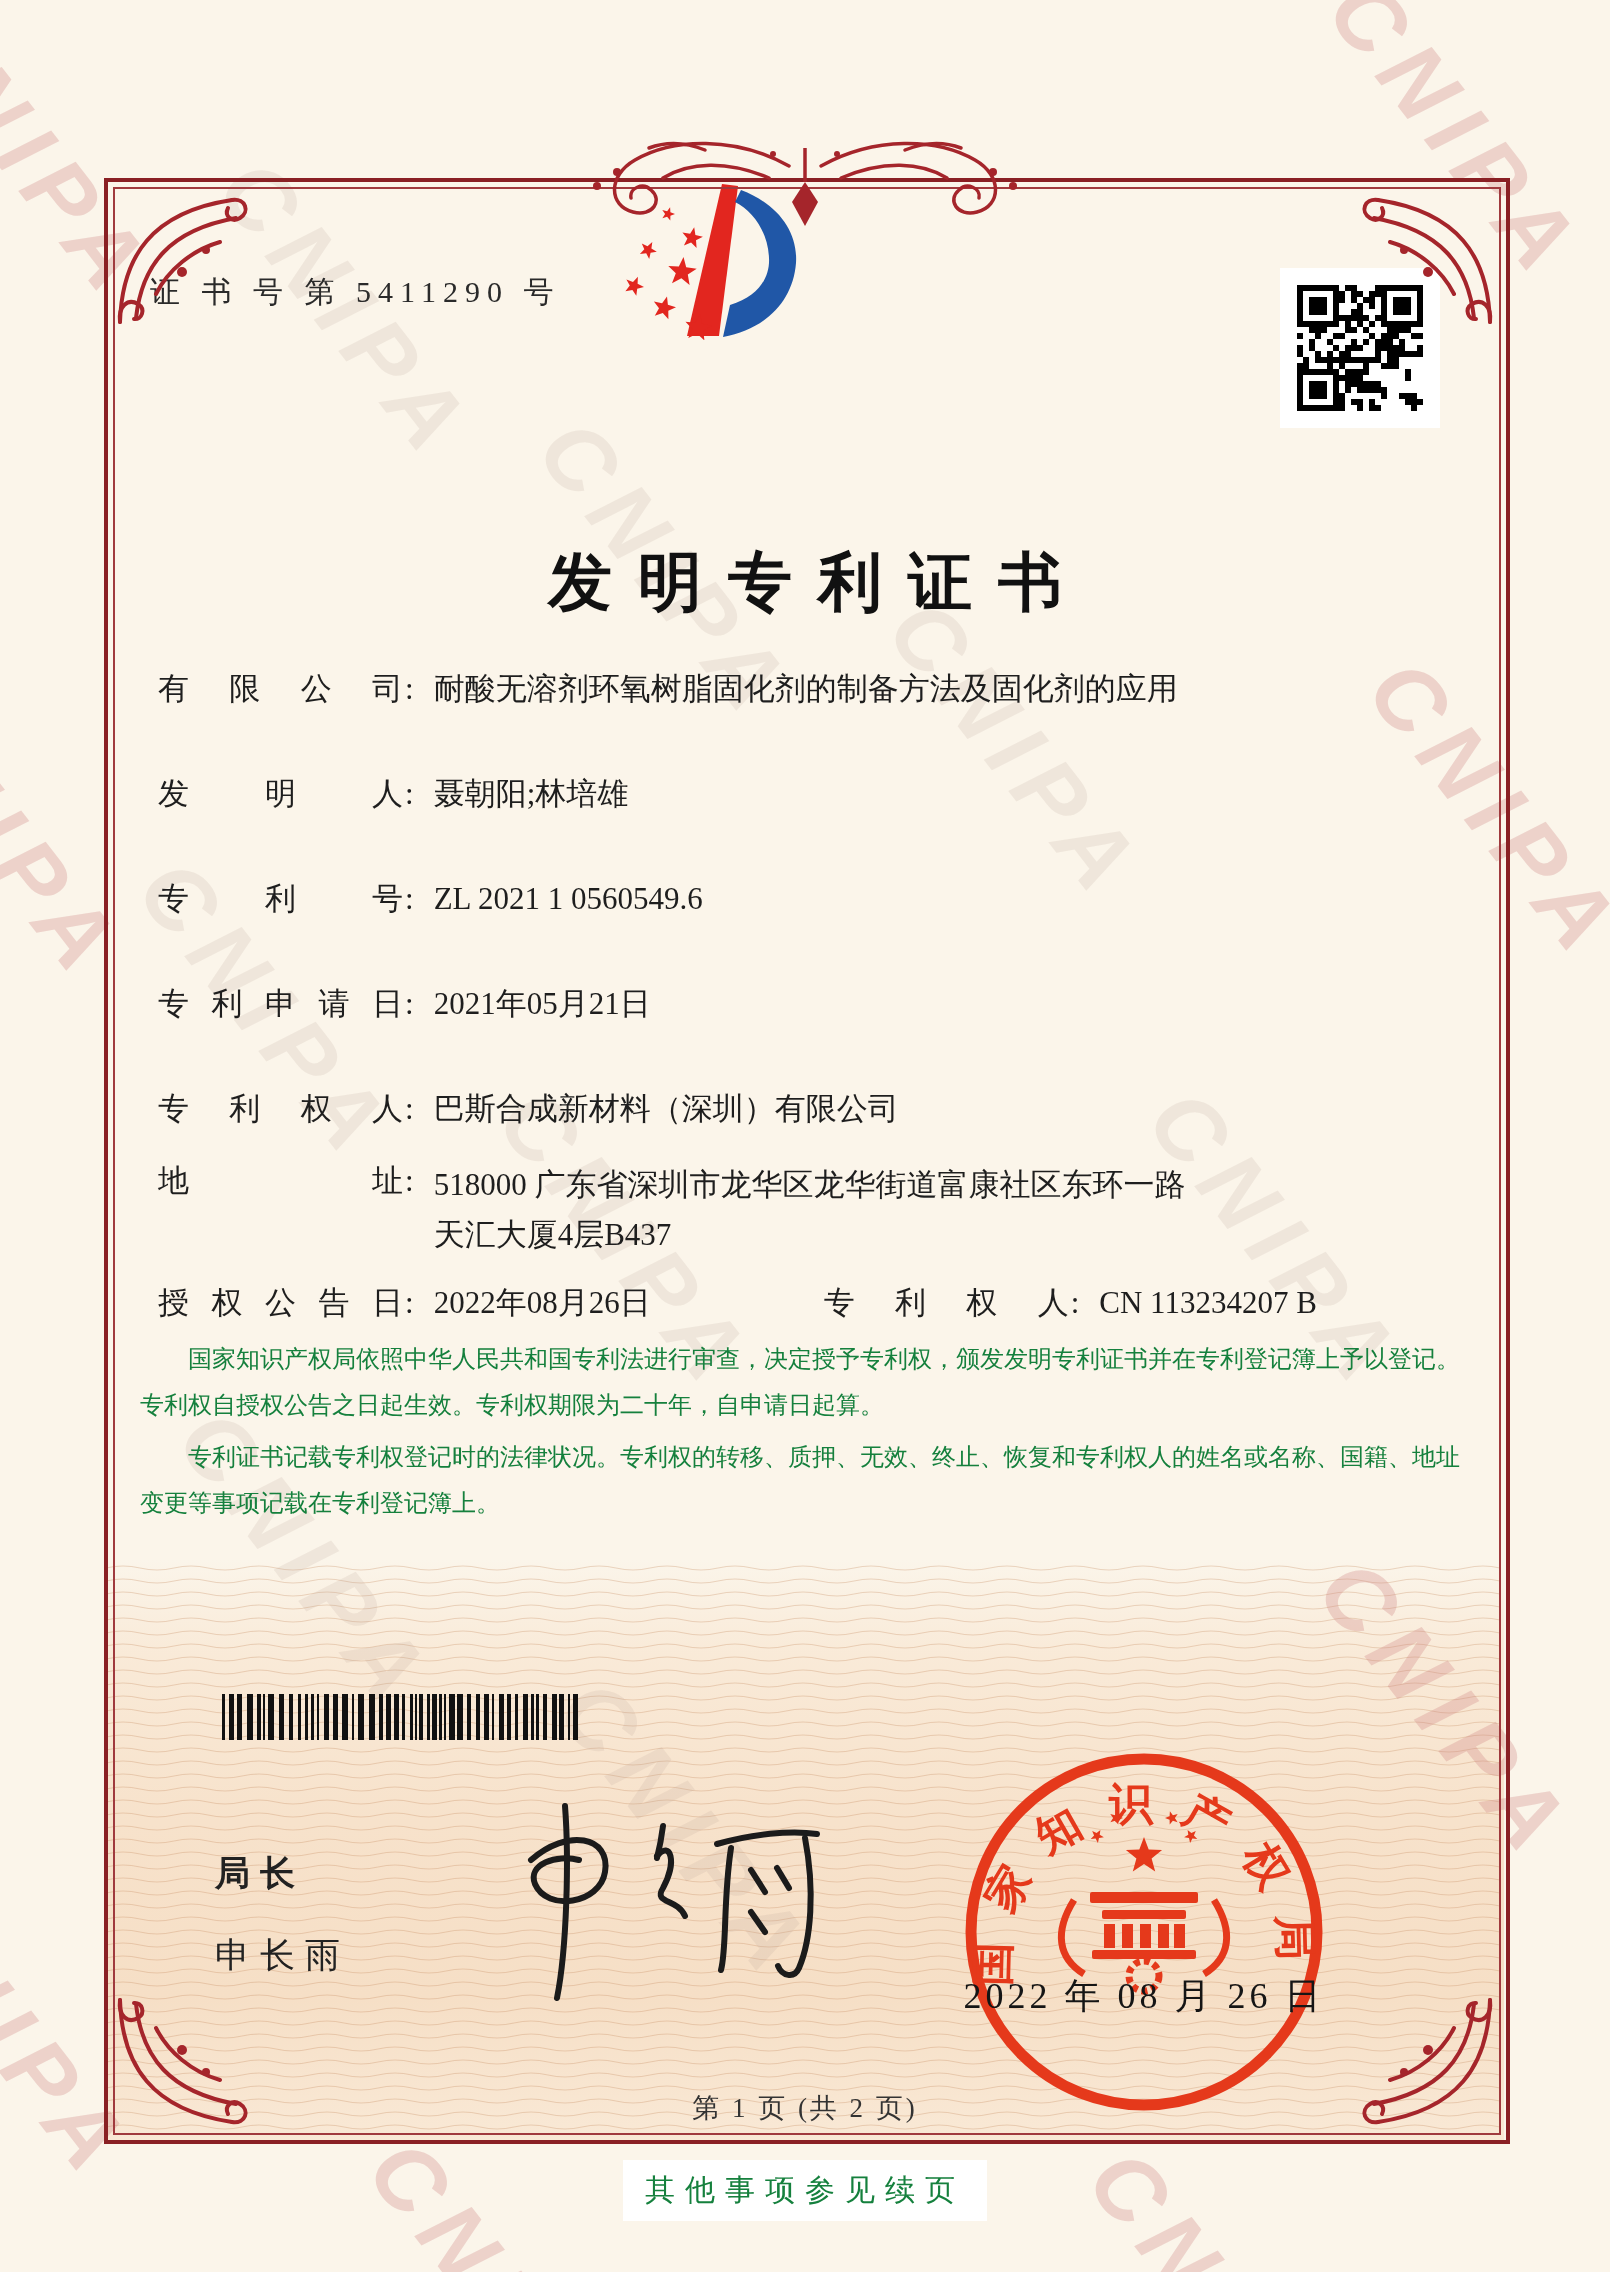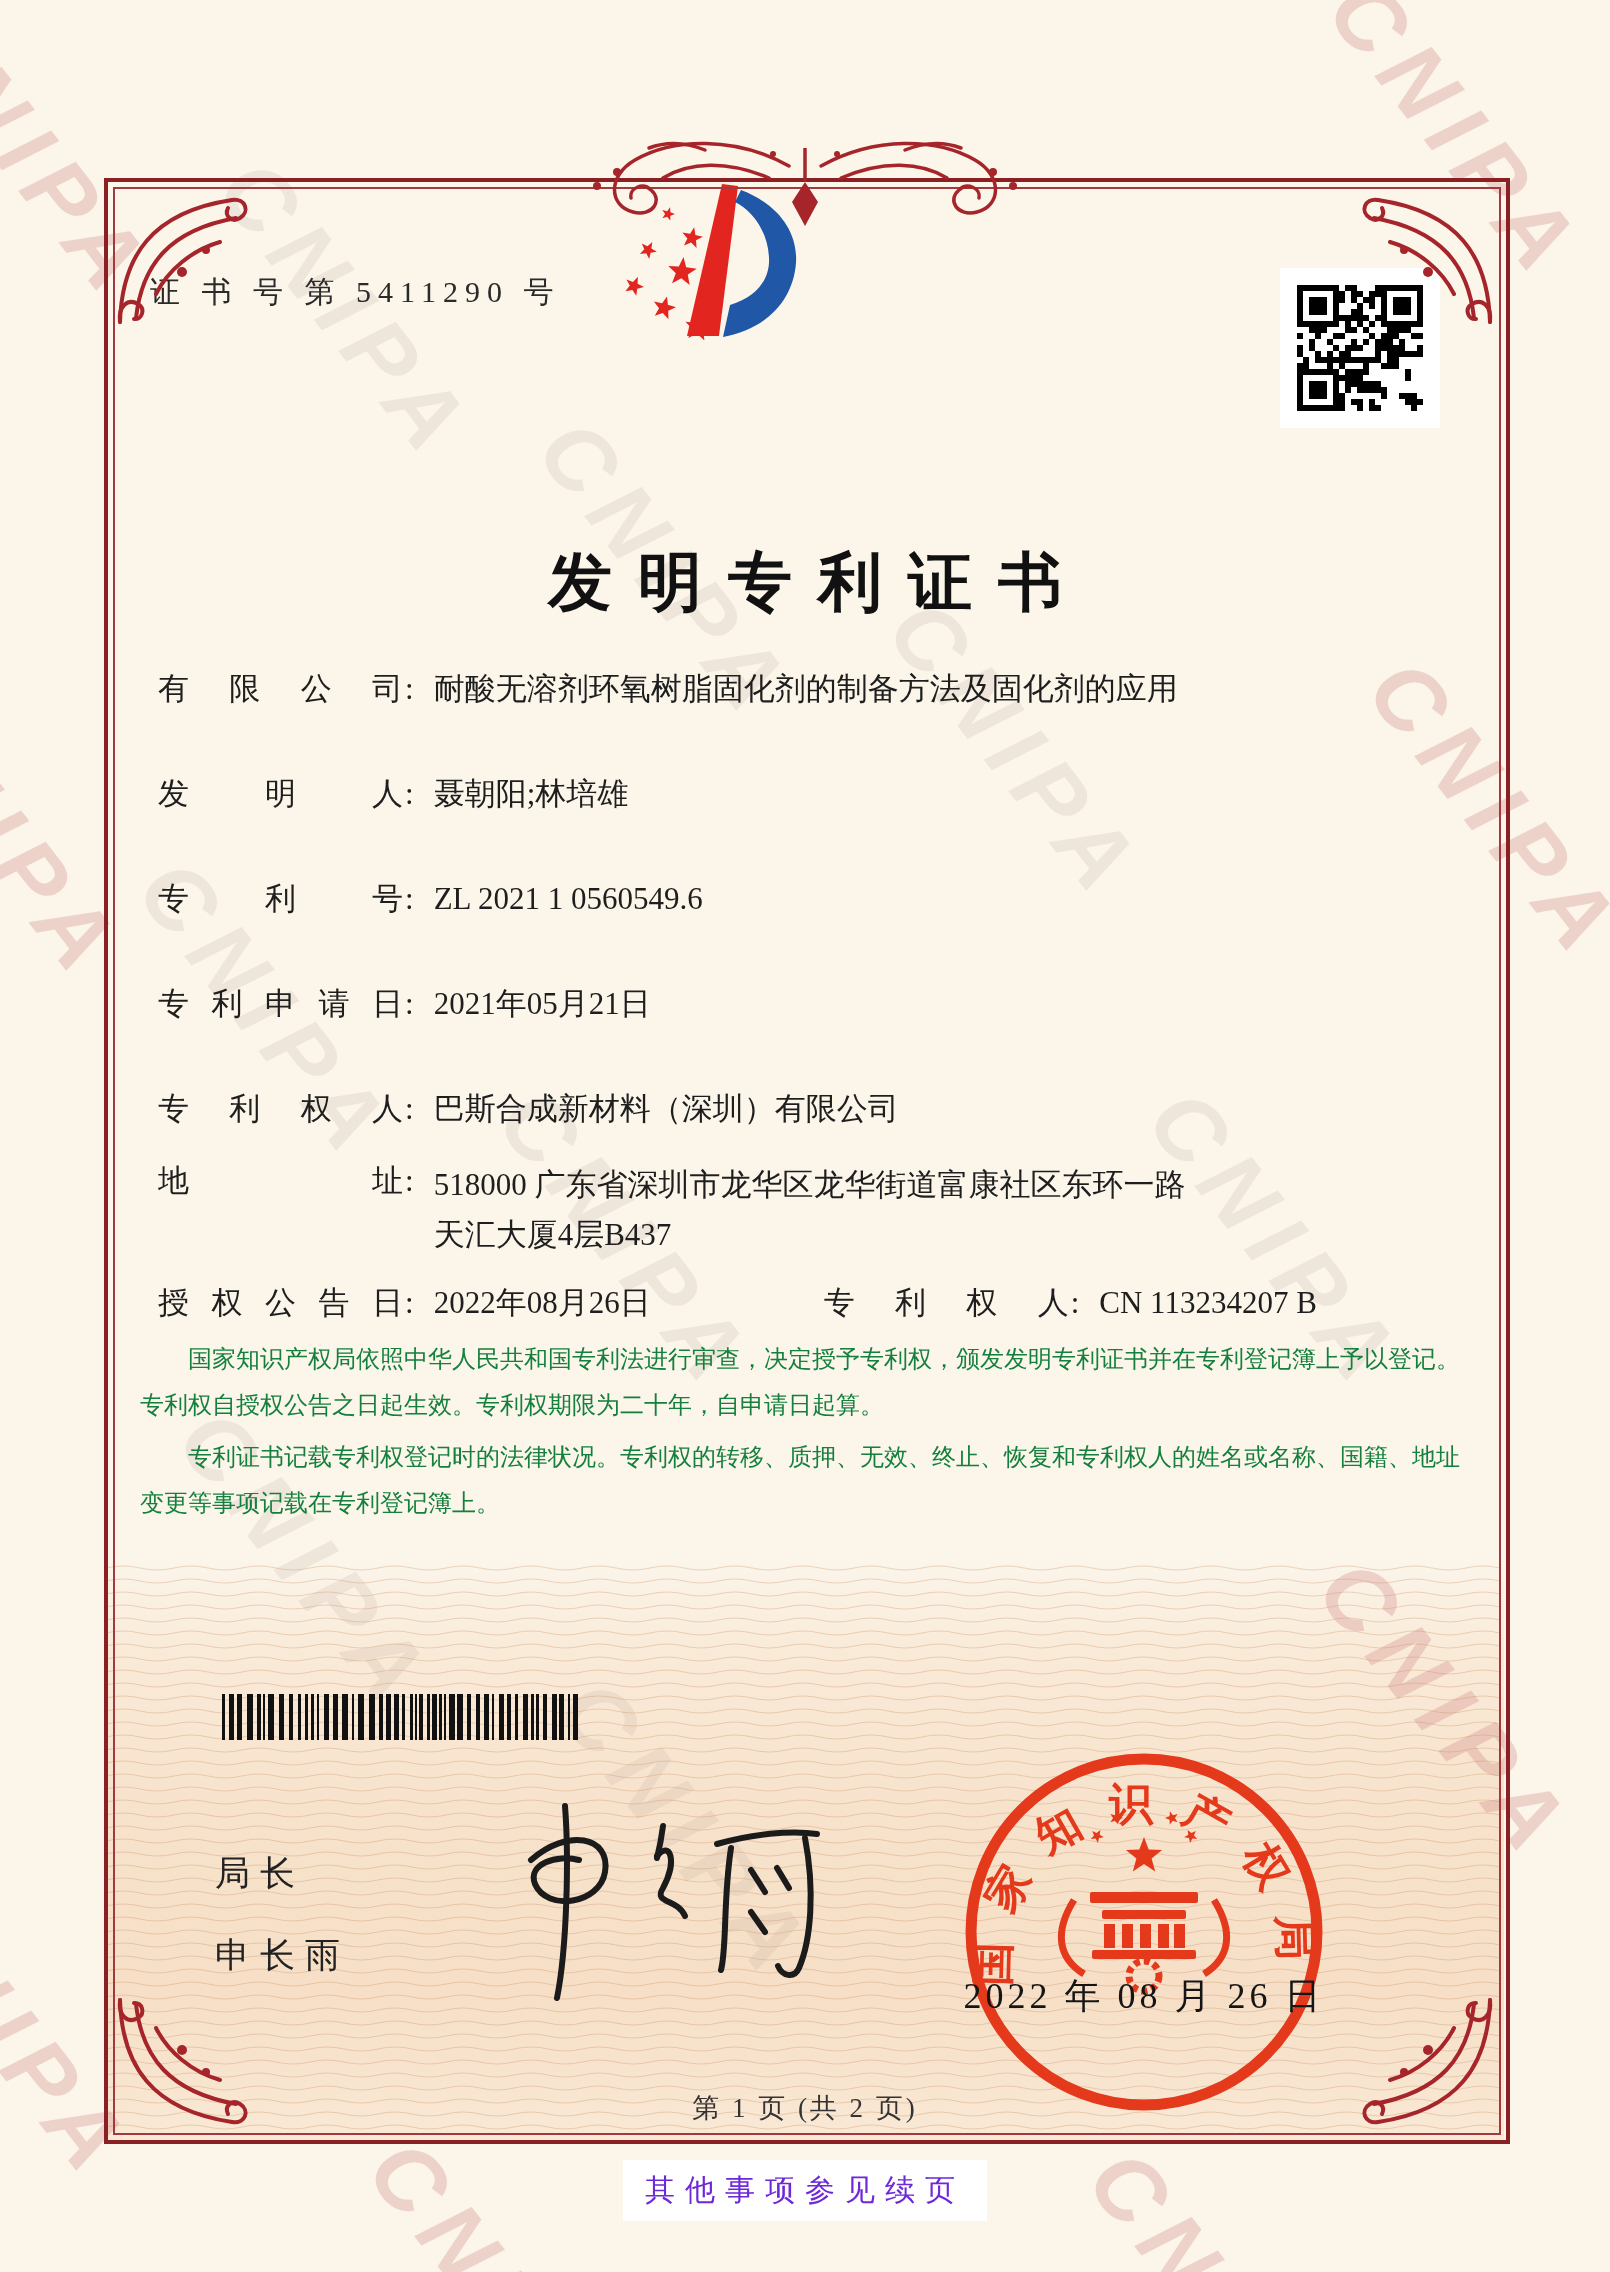--- a/index.html
+++ b/index.html
@@ -39,29 +39,29 @@
   .frow.addr{margin-bottom:22px;}
   .frow.duo{display:flex;gap:41px;}
   .pair2{margin-left:132px;}
 
   
   .bodytext{position:absolute;left:140px;top:1336px;width:1334px;font-size:24px;line-height:46px;color:#15803d;}
   .bodytext p{margin:0 0 6px 0;text-indent:2em;}
 
   
   .barcode{position:absolute;left:222px;top:1694px;width:358px;height:46px;}
-  .director-label{position:absolute;left:215px;top:1850px;font-size:35px;letter-spacing:10px;color:#222;font-weight:400;}
+  .director-label{position:absolute;left:215px;top:1850px;font-size:35px;letter-spacing:10px;color:#222;font-weight:700;}
   .director-name{position:absolute;left:215px;top:1920px;font-size:35px;letter-spacing:10px;color:#222;font-weight:500;margin-top:12px;}
   .signature{position:absolute;left:445px;top:1798px;width:420px;height:215px;}
   .seal{position:absolute;left:952px;top:1740px;width:384px;height:384px;}
   .seal-date{position:absolute;left:952px;top:1972px;width:384px;text-align:center;font-size:36px;
              letter-spacing:4px;color:#151515;z-index:2;}
   .page-num{position:absolute;left:0;top:2090px;width:1610px;text-align:center;font-size:27px;letter-spacing:3px;color:#333;}
   .footer-note{position:absolute;left:50%;transform:translateX(-50%);top:2160px;background:#ffffff;
-               padding:10px 22px;font-size:30px;letter-spacing:10px;color:#6d28d9;z-index:2;}
+               padding:10px 22px;font-size:30px;letter-spacing:10px;color:#15803d;z-index:2;}
 </style>
 </head>
 <body>
 
 <div class="page">
 
   <div class="waves">
     <svg id="wave-svg" width="1398" height="582" viewBox="0 0 1398 582">
         <path d="M0 8 Q 17 4 34 8 T 68 8 T 102 8 T 136 8 T 170 8 T 204 8 T 238 8 T 272 8 T 306 8 T 340 8 T 374 8 T 408 8 T 442 8 T 476 8 T 510 8 T 544 8 T 578 8 T 612 8 T 646 8 T 680 8 T 714 8 T 748 8 T 782 8 T 816 8 T 850 8 T 884 8 T 918 8 T 952 8 T 986 8 T 1020 8 T 1054 8 T 1088 8 T 1122 8 T 1156 8 T 1190 8 T 1224 8 T 1258 8 T 1292 8 T 1326 8 T 1360 8 T 1394 8" fill="none" stroke="rgba(196,140,96,0.33)" stroke-width="1"></path>
         <path d="M0 21 Q 17 17 34 21 T 68 21 T 102 21 T 136 21 T 170 21 T 204 21 T 238 21 T 272 21 T 306 21 T 340 21 T 374 21 T 408 21 T 442 21 T 476 21 T 510 21 T 544 21 T 578 21 T 612 21 T 646 21 T 680 21 T 714 21 T 748 21 T 782 21 T 816 21 T 850 21 T 884 21 T 918 21 T 952 21 T 986 21 T 1020 21 T 1054 21 T 1088 21 T 1122 21 T 1156 21 T 1190 21 T 1224 21 T 1258 21 T 1292 21 T 1326 21 T 1360 21 T 1394 21" fill="none" stroke="rgba(196,140,96,0.33)" stroke-width="1"></path>

